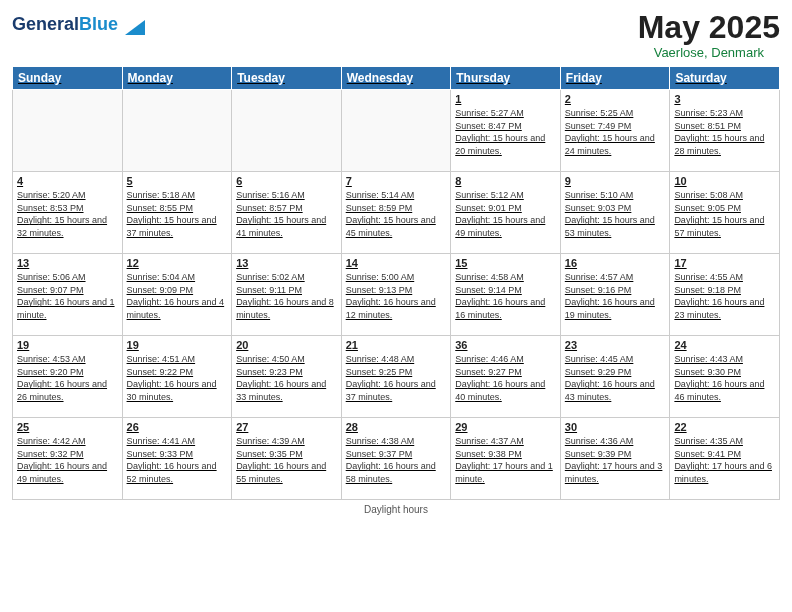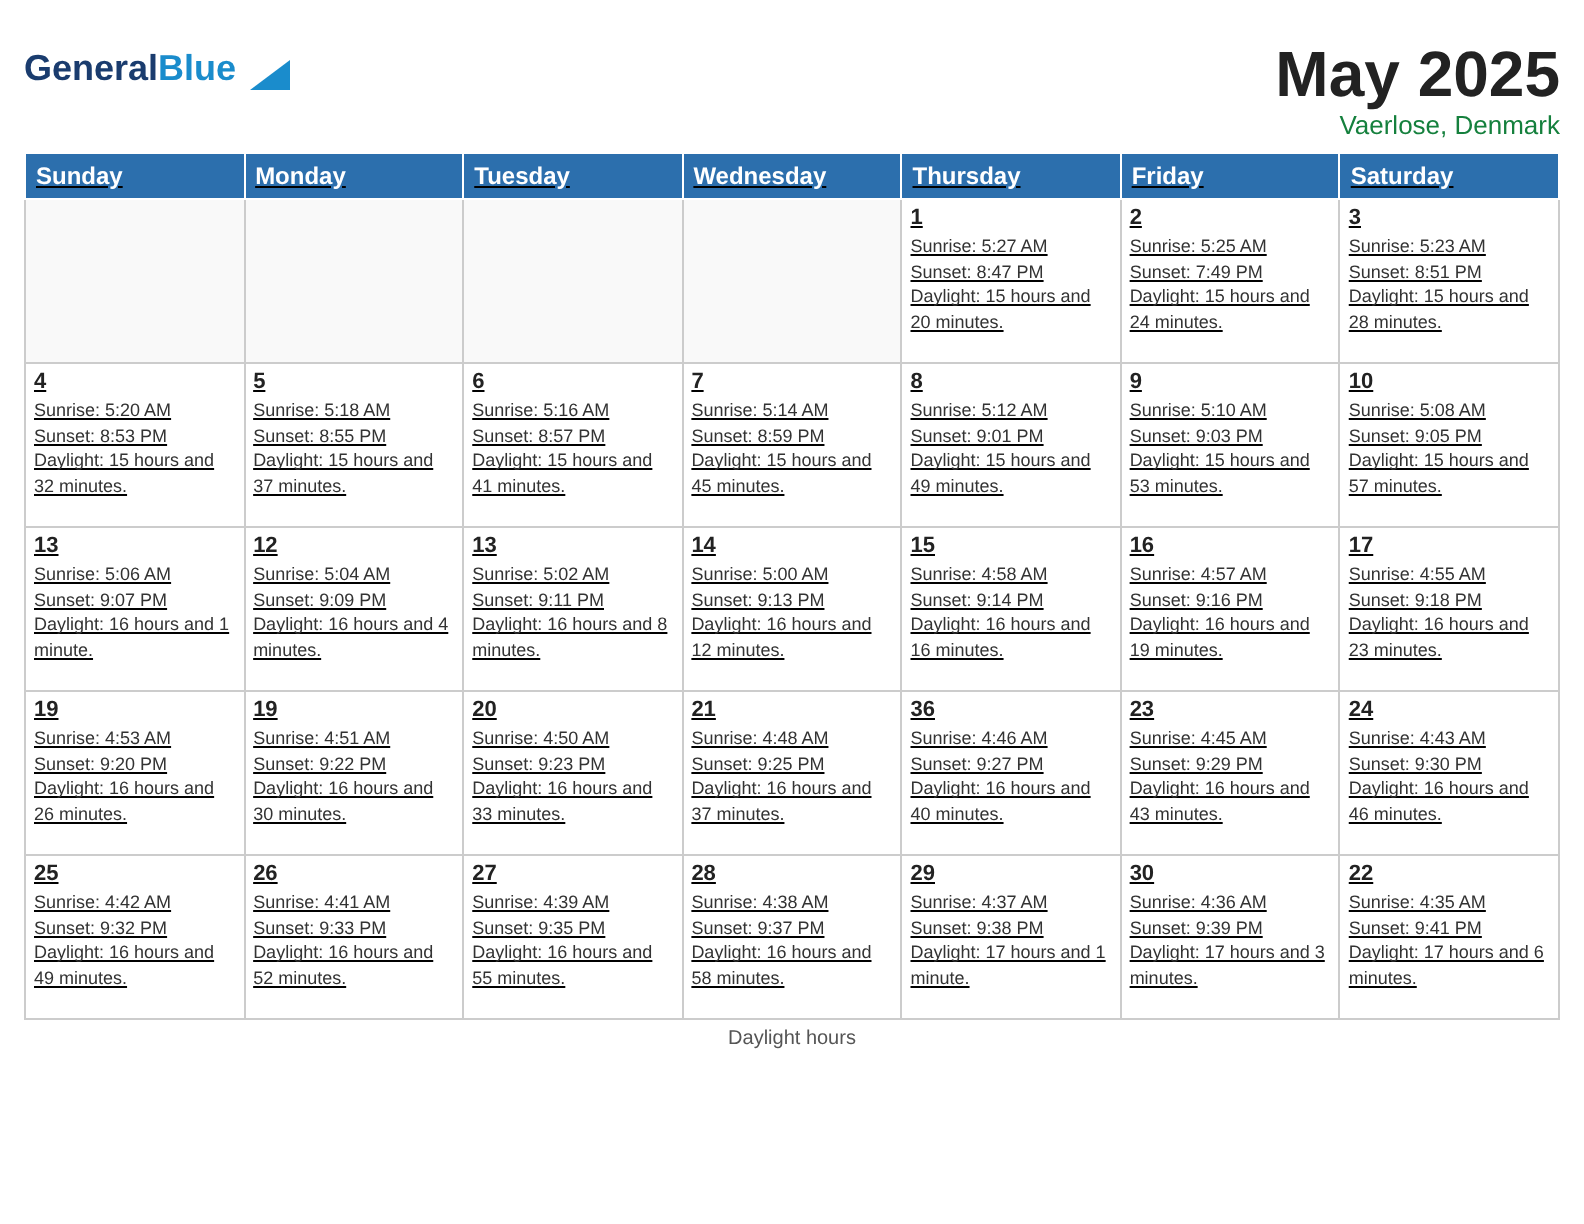--- a/index.html
+++ b/index.html
@@ -7,21 +7,21 @@
       font-family: Arial, sans-serif;
       background: #fff;
       width: 792px;
       height: 612px;
       overflow: hidden;
     }
     .page {
       width: 792px;
       height: 520px;
       background: #fff;
-      padding: 20px 12px;
+      padding: 10px 12px;
     }
     .header {
       display: flex;
       justify-content: space-between;
       align-items: flex-start;
       margin-bottom: 6px;
     }
     .logo {
       display: flex;
       align-items: center;
@@ -31,21 +31,21 @@
       font-weight: bold;
       color: #1a3c6e;
       line-height: 1.1;
     }
     .logo-icon {
       width: 30px;
       height: 30px;
       margin-left: 2px;
     }
     .title-block {
-      text-align: right;
+      text-align: center;
     }
     .month-title {
       font-size: 32px;
       font-weight: bold;
       color: #222;
       line-height: 1.1;
     }
     .subtitle {
       font-size: 13px;
       color: #15803d;

